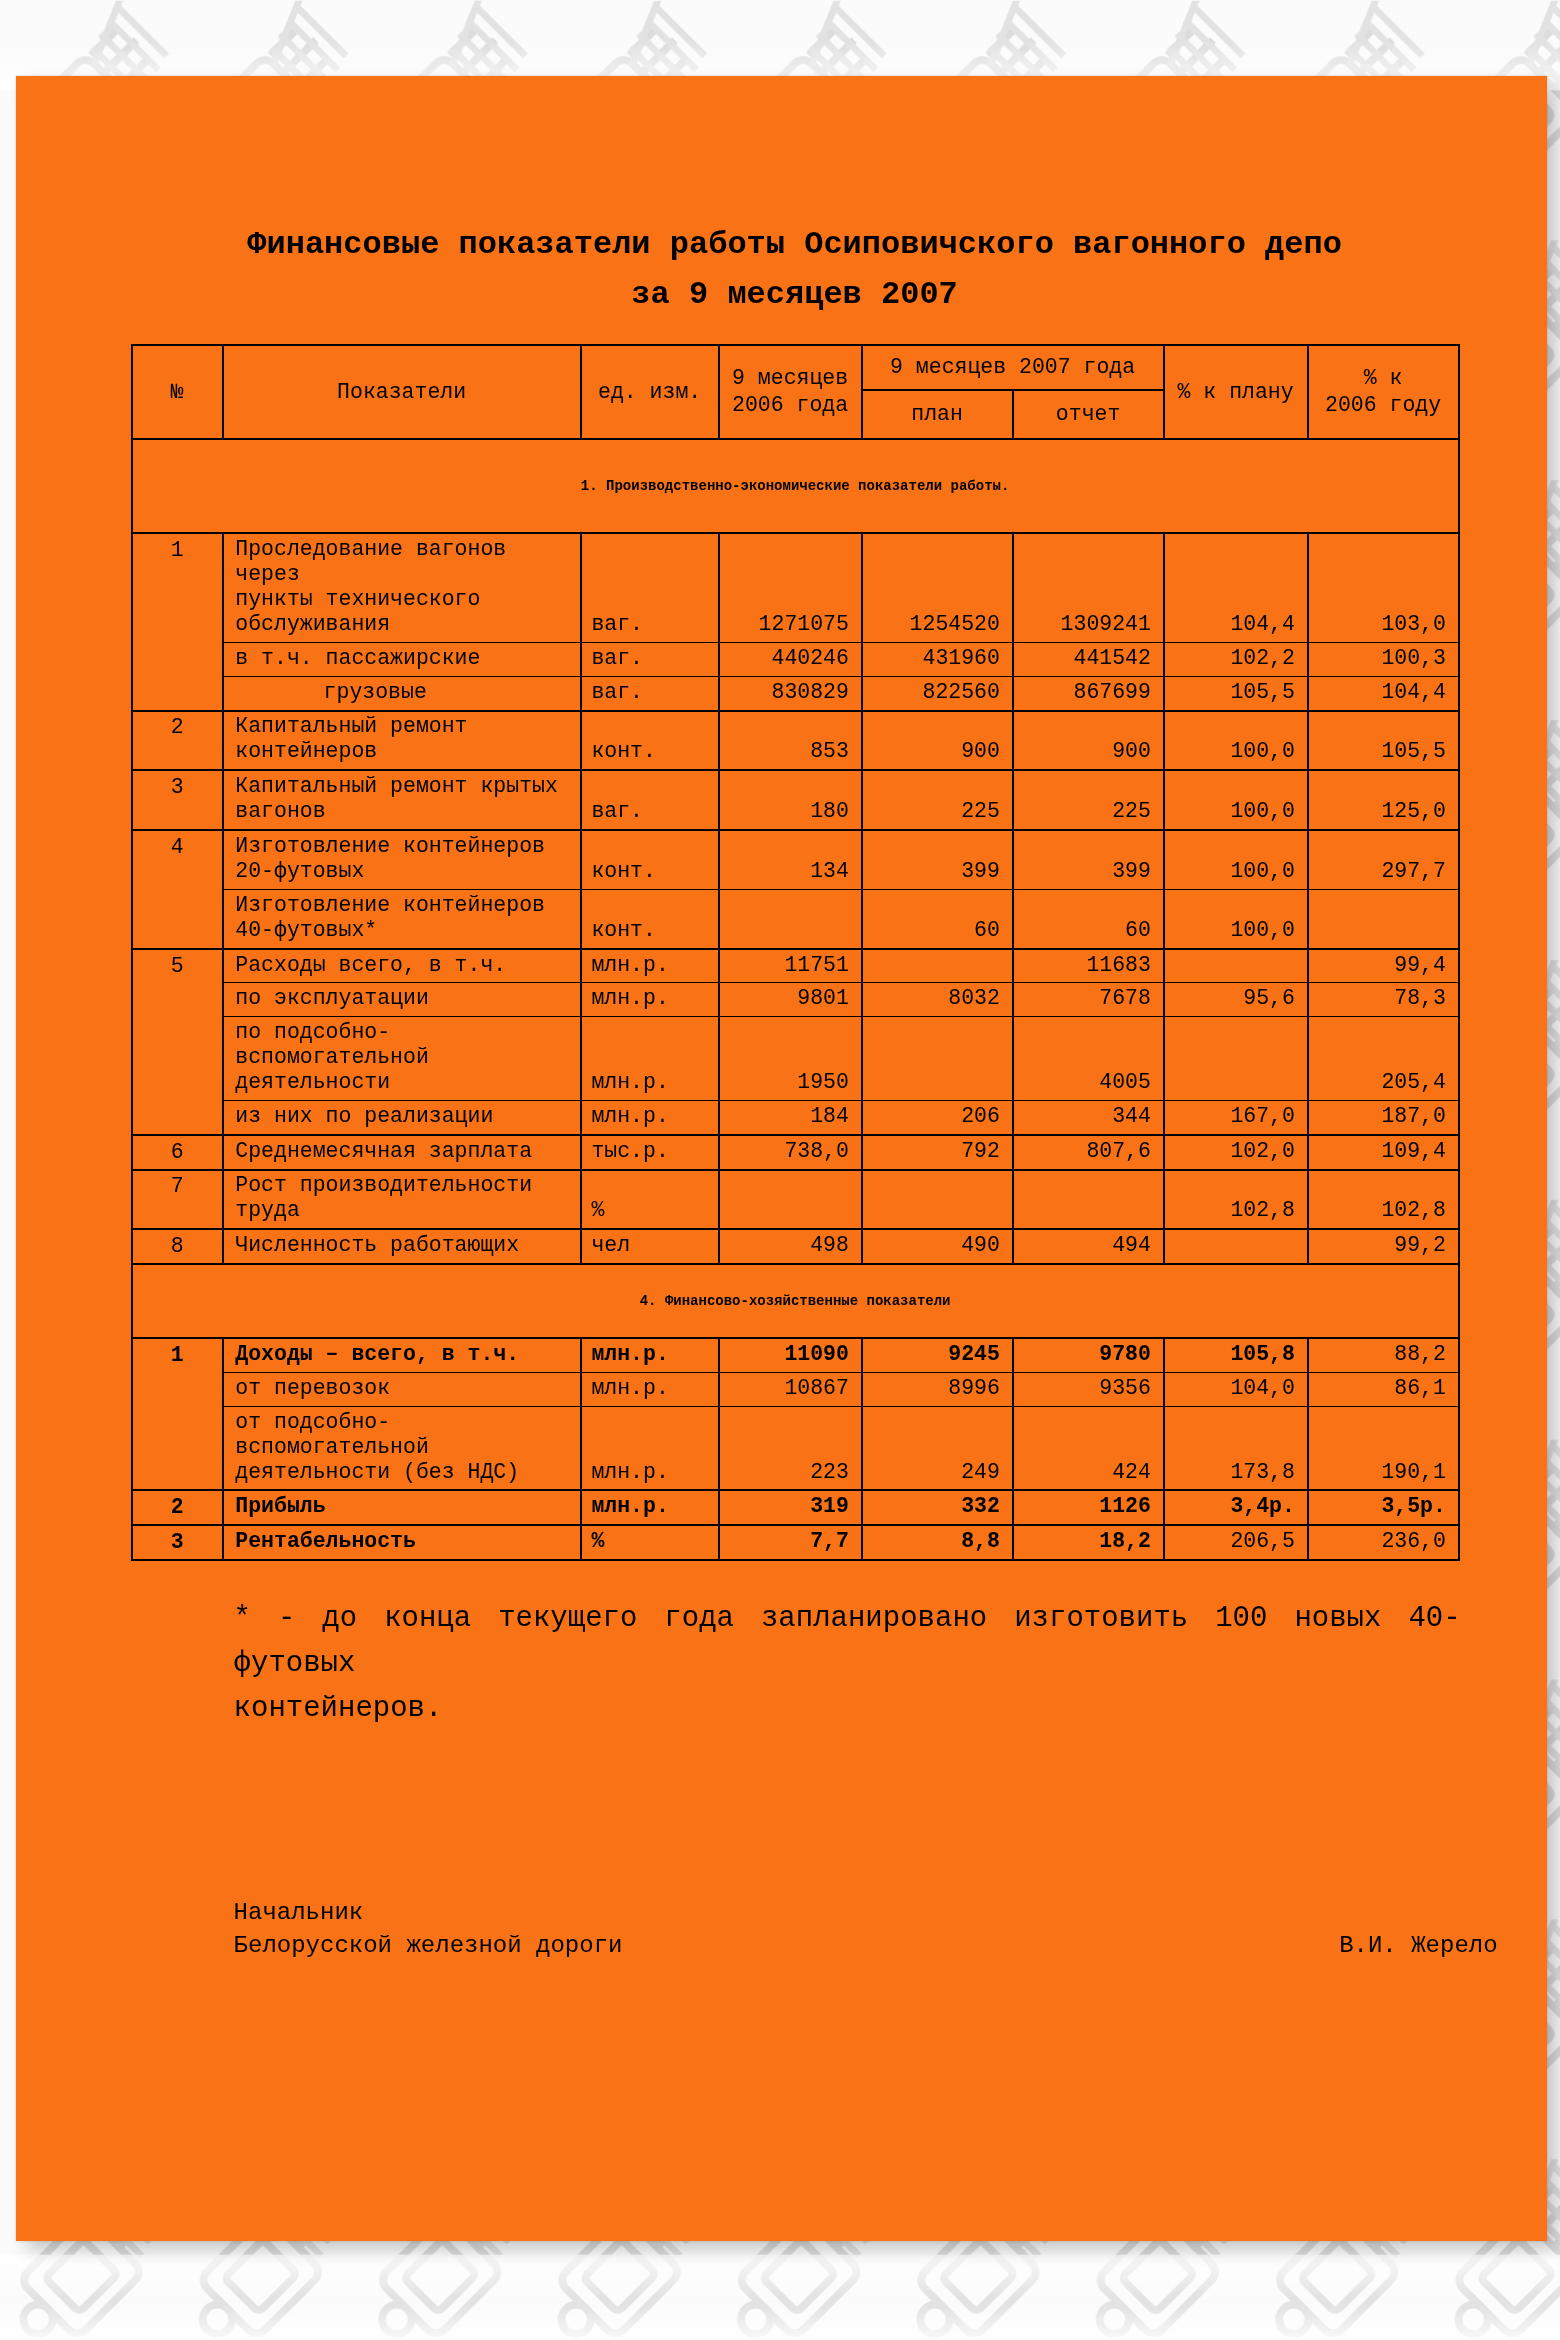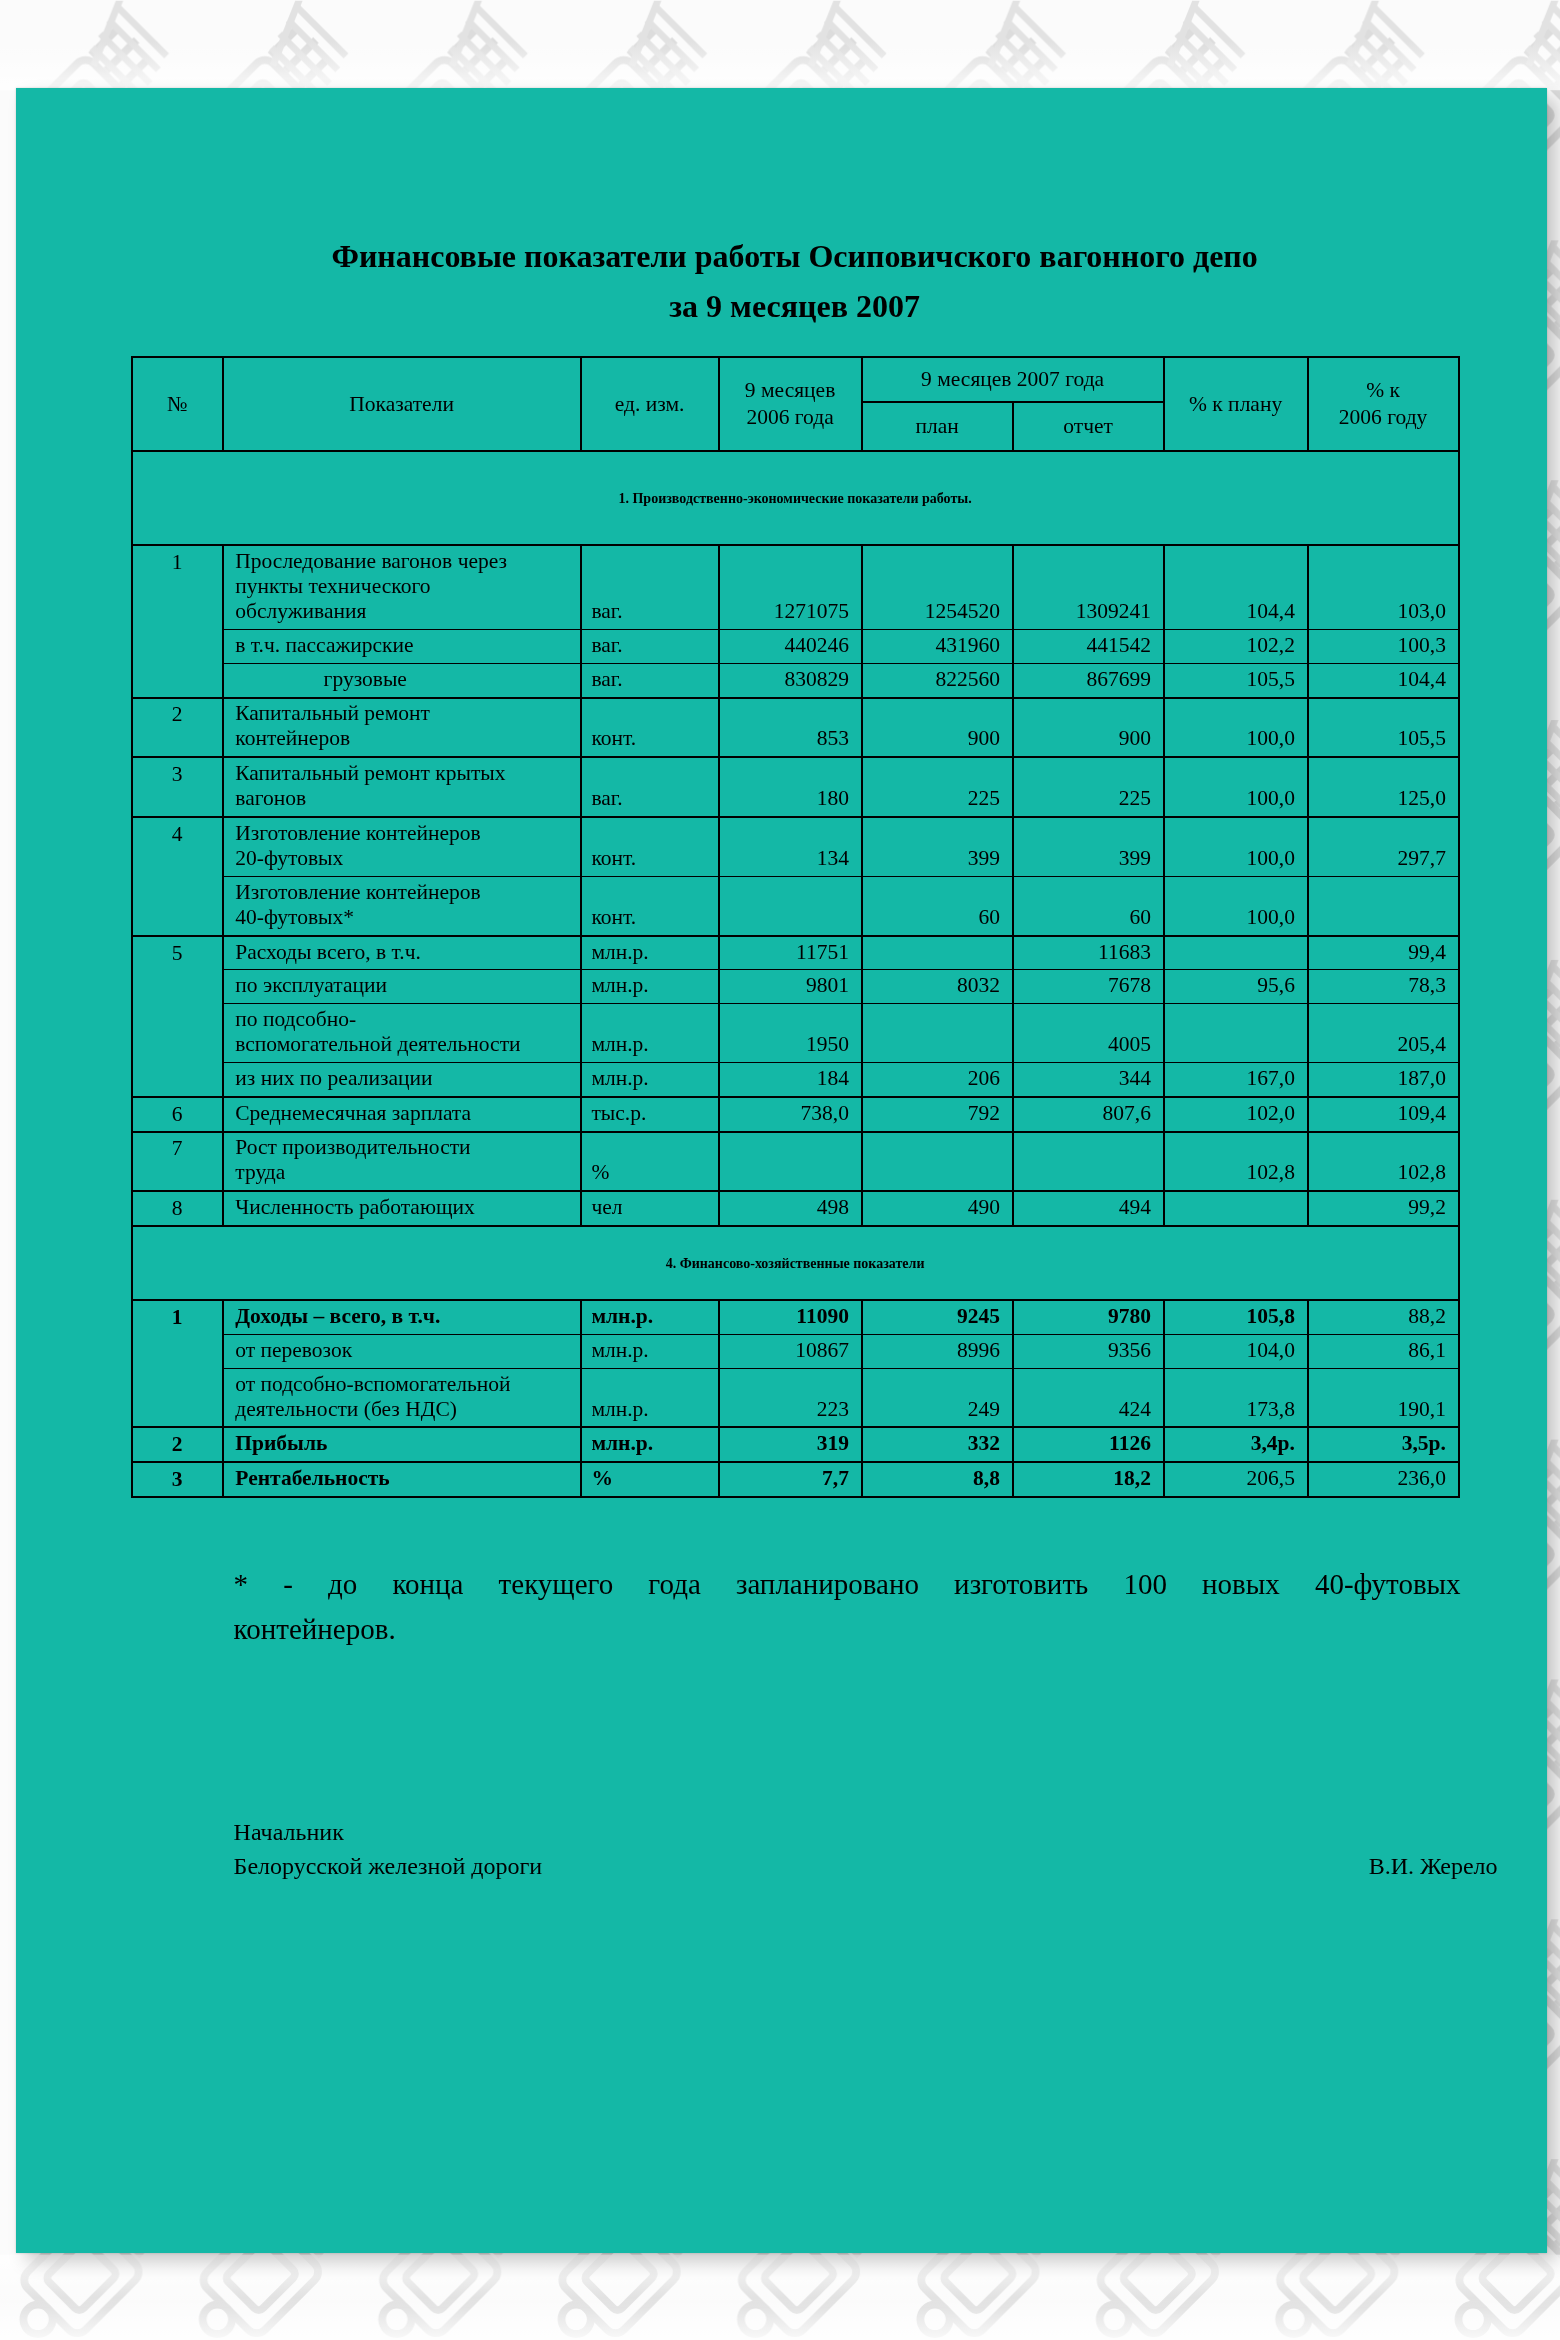--- a/index.html
+++ b/index.html
@@ -4,23 +4,24 @@
 <style>
   html,body{margin:0;padding:0;}
   body{
     width:1560px;height:2341px;position:relative;overflow:hidden;
     background:#fafafa;
     font-family:"Liberation Serif","DejaVu Serif",serif;
     color:#000;
   }
   .bg-svg{position:absolute;left:0;top:0;z-index:0;}
   .page{
-    position:absolute;left:15.6px;top:88px;width:1531px;height:2165px;
-    background:#14b8a6;z-index:1;
+    position:absolute;left:15.6px;top:76px;width:1531px;height:2165px;
+    background:#f97316;z-index:1;
     box-shadow:9.8px 8.8px 17.6px rgba(0,0,0,0.22), 0 0 2px rgba(0,0,0,0.18);
+    font-family:Liberation Mono, monospace;
   }
   .title{
     width:1328px;margin:144px 0 0 115px;
     text-align:center;font-weight:bold;font-size:32px;line-height:1.55;
     white-space:pre-line;
   }
   table.fin{
     border-collapse:collapse;table-layout:fixed;width:1328px;
     margin:25px 0 0 115px;border:2.9px solid #000;font-size:21.5px;
   }
@@ -48,21 +49,21 @@
   td.num{text-align:center;vertical-align:top;padding:3.9px 2px 2.9px;}
   .s1 td.num{font-weight:bold;}
   td.c-label{text-align:left;white-space:pre-line;padding-left:11.7px;padding-right:5.9px;}
   td.c-label.ind{padding-left:100px;margin-top:36px;}
   td.c-unit{}
   td.c-v2006,td.c-plan,td.c-report,td.c-pct_plan,td.c-pct_2006{
     text-align:right;padding-right:11.7px;
   }
   td.b{font-weight:bold;}
   .footnote{
-    width:1227px;margin:64px 0 0 218px;
+    width:1227px;margin:36px 0 0 218px;
     font-size:29px;line-height:1.55;
     white-space:pre-line;text-align:justify;text-align-last:justify;
   }
   .signature{
     display:flex;justify-content:space-between;align-items:flex-end;
     width:1264px;margin:164px 0 0 218px;font-size:24px;line-height:1.4;
   }
   .sig-left{white-space:pre-line;}
 </style>
 </head>

